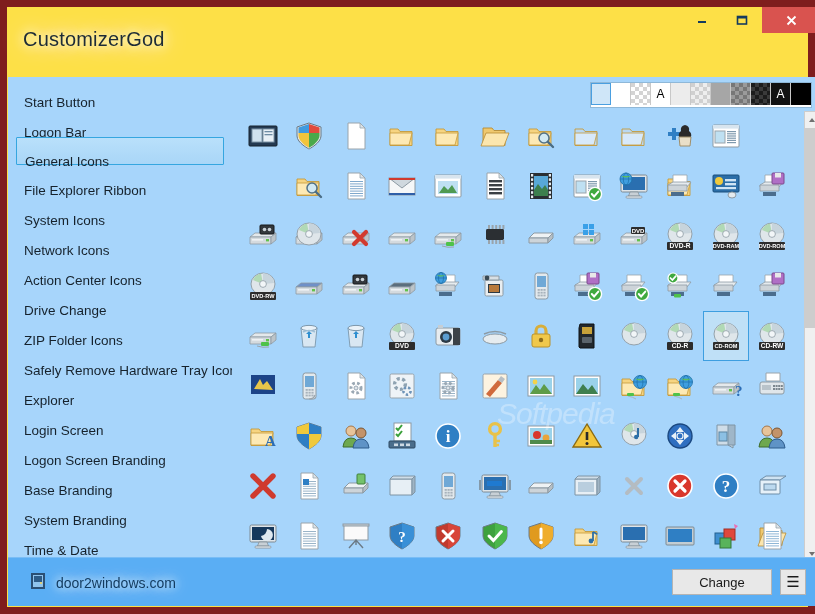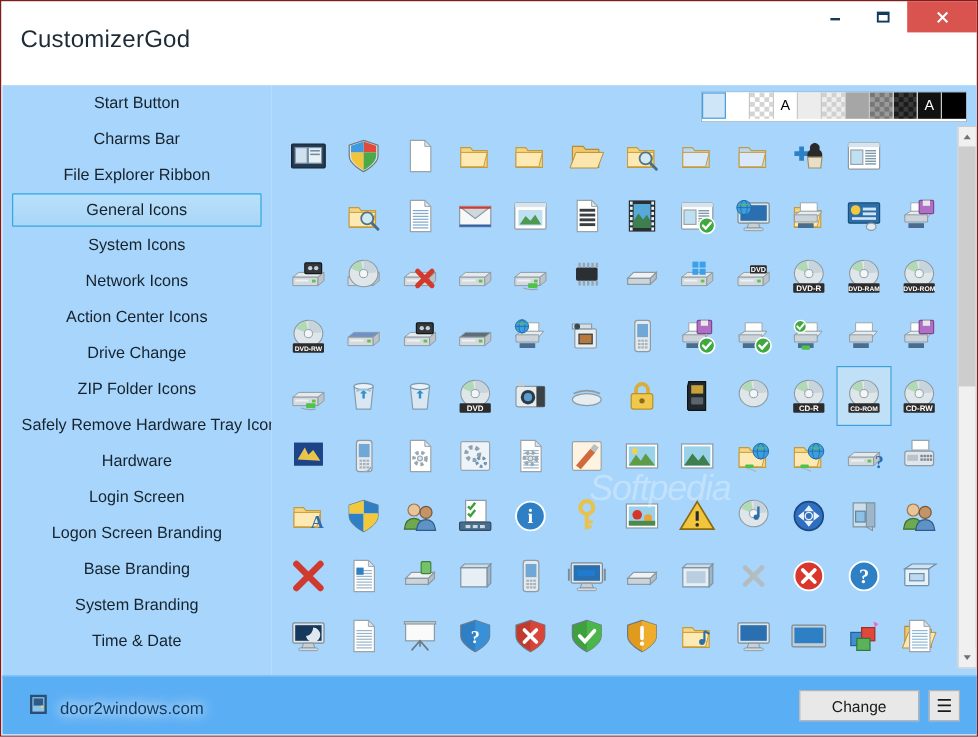--- a/index.html
+++ b/index.html
@@ -4,21 +4,21 @@
 <style>
   html,body{margin:0;padding:0;}
   body{
     width:815px;height:614px;overflow:hidden;
     font-family:"Liberation Sans", sans-serif;
     background:#5aaef4;
     -webkit-font-smoothing:antialiased;
   }
   .window{
     position:relative;width:815px;height:614px;box-sizing:border-box;
-    border:1px solid #7f1d1d;background:#ffffff;text-align:center;
+    border:7px solid #7f1d1d;background:#fde047;
   }
 
   
   .titlebar{
     position:absolute;left:0;top:0;width:813px;height:70px;
   }
   .app-title{
     position:absolute;left:16px;top:21px;
     font-size:20px;color:#1d2b36;letter-spacing:.2px;
     text-shadow:0 0 10px rgba(255,255,255,.95),0 0 18px rgba(255,255,255,.9),0 0 26px rgba(255,255,255,.8);
@@ -28,21 +28,21 @@
   .wc.min svg,.wc.max svg{display:block;}
   .wc.close{width:58px;background:#d9534f;}
 
   
   .sidebar{
     position:absolute;left:1px;top:70px;width:224px;height:495px;
     background:#a7d5fb;
   }
   .side-item{
     position:relative;height:30px;line-height:30px;
-    margin:0 8px;padding:0 8px;box-sizing:border-box;
+    margin:0 8px;padding:11px 8px;box-sizing:border-box;
     font-size:13.5px;color:#16222c;white-space:nowrap;cursor:default;
   }
   .side-item.selected{
     background:linear-gradient(to bottom,#b9e0fb,#a9d6f7);
     border:1px solid #35a6e0;border-radius:1px;height:28px;line-height:26px;
   }
 
   
   .content{
     position:absolute;left:225px;top:70px;width:588px;height:495px;
@@ -123,30 +123,30 @@
       <div class="wc close">
         <svg width="13" height="13" viewBox="0 0 13 13">
             <path d="M2.5 2.5 L10.5 10.5 M10.5 2.5 L2.5 10.5" stroke="#ffffff" stroke-width="1.8"></path>
           </svg>
       </div>
     </div>
   </div>
 
   <div class="sidebar">
       <div class="side-item"><span>Start Button</span></div>
-      <div class="side-item"><span>Charms Bar</span></div>
+      <div class="side-item"><span>Logon Bar</span></div>
+      <div class="side-item selected"><span>General Icons</span></div>
       <div class="side-item"><span>File Explorer Ribbon</span></div>
-      <div class="side-item selected"><span>General Icons</span></div>
       <div class="side-item"><span>System Icons</span></div>
       <div class="side-item"><span>Network Icons</span></div>
       <div class="side-item"><span>Action Center Icons</span></div>
       <div class="side-item"><span>Drive Change</span></div>
       <div class="side-item"><span>ZIP Folder Icons</span></div>
       <div class="side-item"><span>Safely Remove Hardware Tray Icon</span></div>
-      <div class="side-item"><span>Hardware</span></div>
+      <div class="side-item"><span>Explorer</span></div>
       <div class="side-item"><span>Login Screen</span></div>
       <div class="side-item"><span>Logon Screen Branding</span></div>
       <div class="side-item"><span>Base Branding</span></div>
       <div class="side-item"><span>System Branding</span></div>
       <div class="side-item"><span>Time &amp; Date</span></div>
     </div>
 
   <div class="content">
     <div class="bgstrip">
         <div class="sw sel" style="background: rgb(207, 230, 248);"></div>

